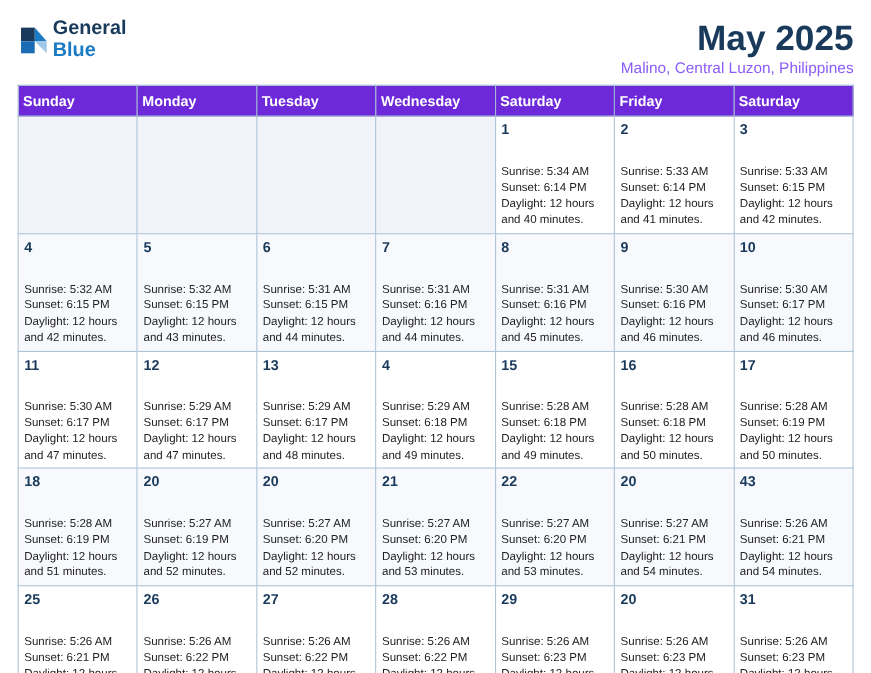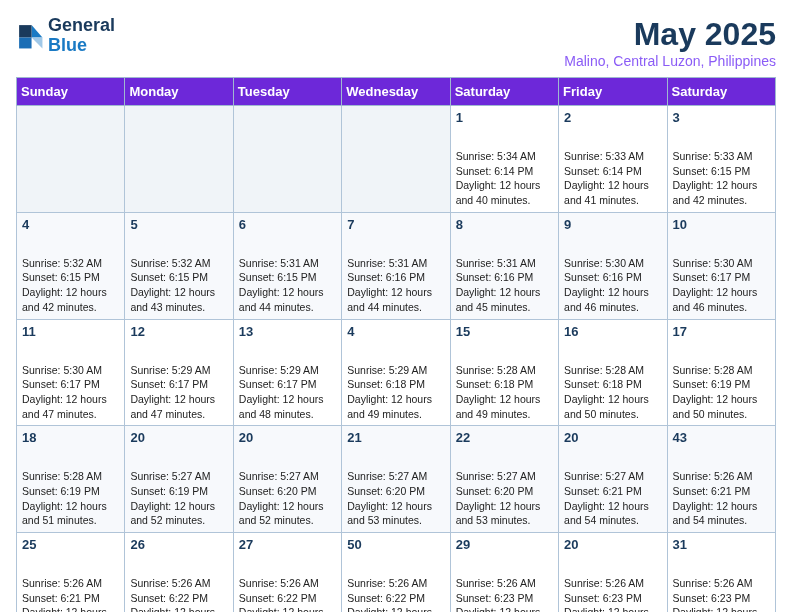--- a/index.html
+++ b/index.html
@@ -320,21 +320,21 @@
 and 55 minutes.</div>
         </td>
         <td>
           <div class="day-num">27</div>
           <div class="cell-text" style="white-space: pre-line;">Sunrise: 5:26 AM
 Sunset: 6:22 PM
 Daylight: 12 hours
 and 55 minutes.</div>
         </td>
         <td>
-          <div class="day-num">50</div>
+          <div class="day-num">28</div>
           <div class="cell-text" style="white-space: pre-line;">Sunrise: 5:26 AM
 Sunset: 6:22 PM
 Daylight: 12 hours
 and 56 minutes.</div>
         </td>
         <td>
           <div class="day-num">29</div>
           <div class="cell-text" style="white-space: pre-line;">Sunrise: 5:26 AM
 Sunset: 6:23 PM
 Daylight: 12 hours

